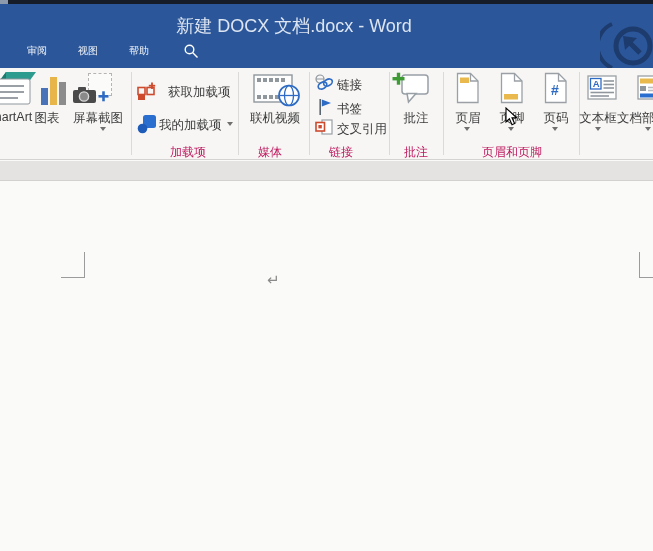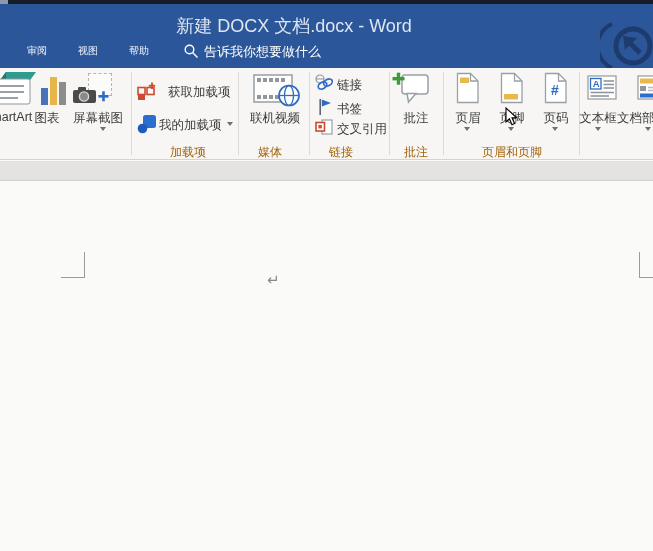--- a/index.html
+++ b/index.html
@@ -11,21 +11,21 @@
   #topcorner{left:0;top:0;width:8px;height:4px;background:#8d99ad;}
   #bluebar{left:0;top:4px;width:653px;height:64px;background:#2b579a;}
 
   #title{top:10px;left:294px;transform:translateX(-50%);color:#dde5f2;font-size:18px;white-space:nowrap;}
   .tab{top:40px;height:22px;line-height:22px;color:#f2f5fa;font-size:10px;white-space:nowrap;cursor:default;}
   #searchtext{top:43px;left:204px;color:#fff;font-size:13px;white-space:nowrap;}
 
   
   #ribbon{left:0;top:68px;width:653px;height:92px;background:#f7f6f5;border-bottom:1px solid #d5d3d1;box-sizing:border-box;}
   .blabel{color:#3c3c3c;font-size:12.5px;white-space:nowrap;text-align:center;}
-  .glabel{color:#a16207;font-size:12px;white-space:nowrap;text-align:center;}
+  .glabel{color:#be185d;font-size:12px;white-space:nowrap;text-align:center;}
   .divider{width:1px;background:#dcdad8;top:72px;height:83px;}
   .dd{width:0;height:0;border:3.5px solid transparent;border-top:4px solid #6f6f6f;border-bottom:none;}
   .bar{position:absolute;bottom:0;}
   #shot-rect{left:88px;top:73px;width:24px;height:23px;border:1px dashed #b6b4b2;box-sizing:border-box;background:#fbfbfa;}
 
   
   #graystrip{left:0;top:161px;width:653px;height:20px;background:#e4e3e2;border-bottom:1px solid #d2d1d0;box-sizing:border-box;}
   #page{left:0;top:182px;width:653px;height:369px;background:#fafaf9;}
   #cropL{left:61px;top:252px;width:23px;height:25px;border-right:1px solid #9b9b9b;border-bottom:1px solid #9b9b9b;}
   #cropR{left:639px;top:252px;width:14px;height:25px;border-left:1px solid #9b9b9b;border-bottom:1px solid #9b9b9b;}
@@ -50,21 +50,20 @@
   </div>
 
   <div class="abs tab" style="left:-23px;">邮件</div>
   <div class="abs tab" style="left:27px;">审阅</div>
   <div class="abs tab" style="left:78px;">视图</div>
   <div class="abs tab" style="left:129px;">帮助</div>
   <svg class="abs" style="left:184px;top:44px;" width="15" height="15">
     <circle cx="5.5" cy="5.5" r="4.3" stroke="#fff" stroke-width="1.4" fill="none"></circle>
     <line x1="8.8" y1="8.8" x2="13.5" y2="13.5" stroke="#fff" stroke-width="1.4"></line>
   </svg>
-  <div class="abs" id="searchtext">告诉我你想要做什么</div>
 
   <div class="abs" id="ribbon"></div>
 
   <svg class="abs" style="left:-8px;top:70px;" width="46" height="36">
     <polygon points="14,2 44,2 36,13 6,13" fill="#2e9b8f"></polygon>
     <polygon points="6,13 14,2 14,13" fill="#1d7a6f"></polygon>
     <rect x="2" y="9" width="36" height="25" rx="2" fill="#fff" stroke="#8f979d"></rect>
     <line x1="8" y1="16" x2="32" y2="16" stroke="#9aa0a5" stroke-width="2"></line>
     <line x1="8" y1="22" x2="32" y2="22" stroke="#9aa0a5" stroke-width="2"></line>
     <line x1="8" y1="28" x2="26" y2="28" stroke="#9aa0a5" stroke-width="2"></line>

